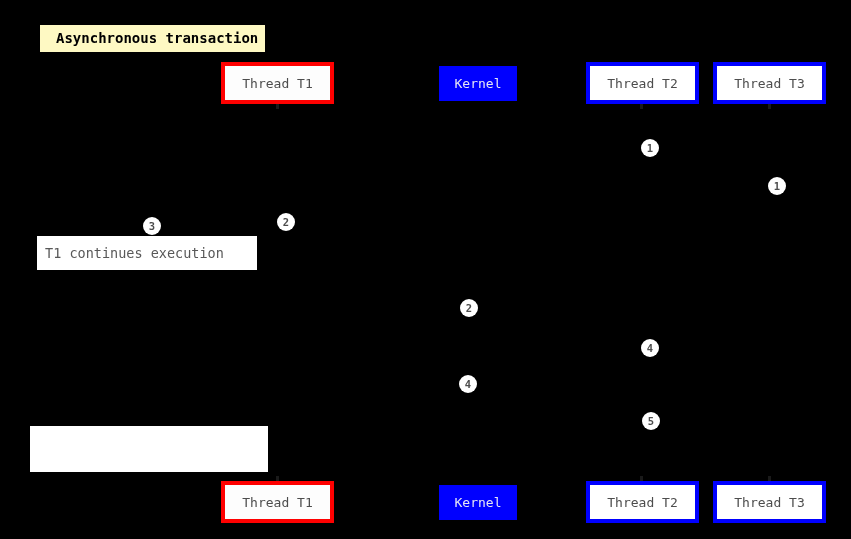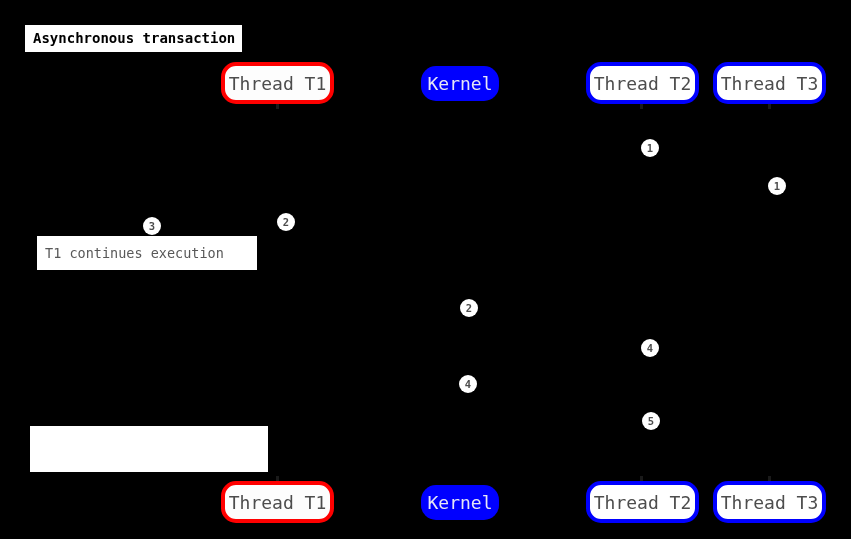--- a/index.html
+++ b/index.html
@@ -13,55 +13,56 @@
     width: 851px;
     height: 539px;
     background: #000000;
     overflow: hidden;
     font-family: "DejaVu Sans Mono", "Liberation Mono", monospace;
   }
 
   
   .title-box {
     position: absolute;
-    background: #ffffff;
+    background: #fef9c3;
     color: #000000;
     font-size: 14px;
     font-weight: bold;
     letter-spacing: 0px;
     line-height: 1;
-    padding: 6px 7px 7px 8px;
+    padding: 6px 7px 7px 16px;
     white-space: nowrap;
+    margin-left: 15px;
   }
 
   
   .participant {
     position: absolute;
     box-sizing: border-box;
     display: flex;
     align-items: center;
     justify-content: center;
     background: #ffffff;
     color: #4d4d4d;
-    font-size: 18px;
+    font-size: 13px;
     white-space: nowrap;
-    border-radius: 15px;
   }
   .participant.red {
     border: 4px solid #ff0000;
     background: #fdfdfd;
   }
   .participant.blue {
     border: 4px solid #0000ff;
     background: #ffffff;
   }
   .participant.filled {
     border: 0;
     background: #0000ff;
     color: #e6e6f5;
+    margin-left: 18px;
   }
 
   
   .stub {
     position: absolute;
     width: 3px;
     height: 5px;
     background: #1a1a1a;
   }
 

